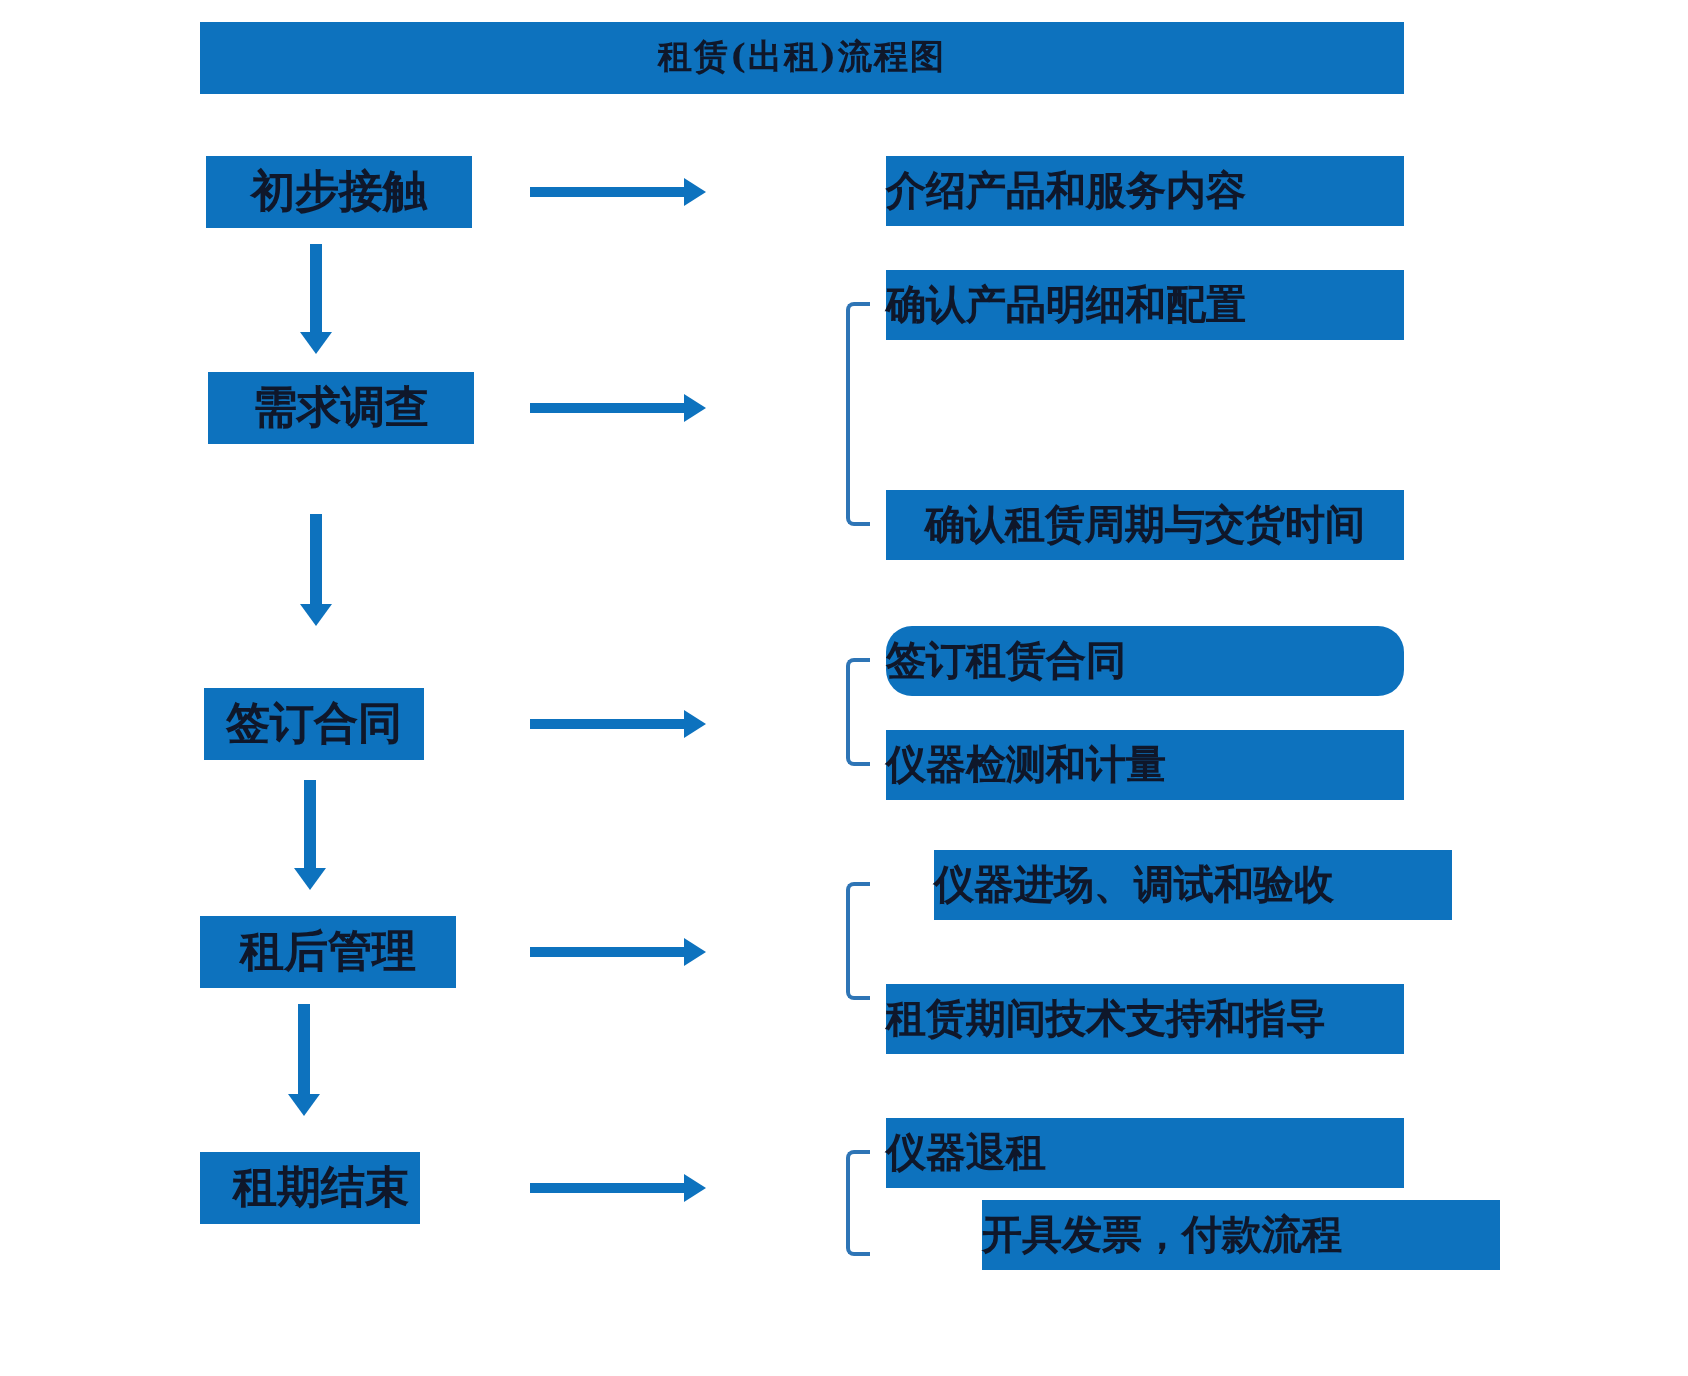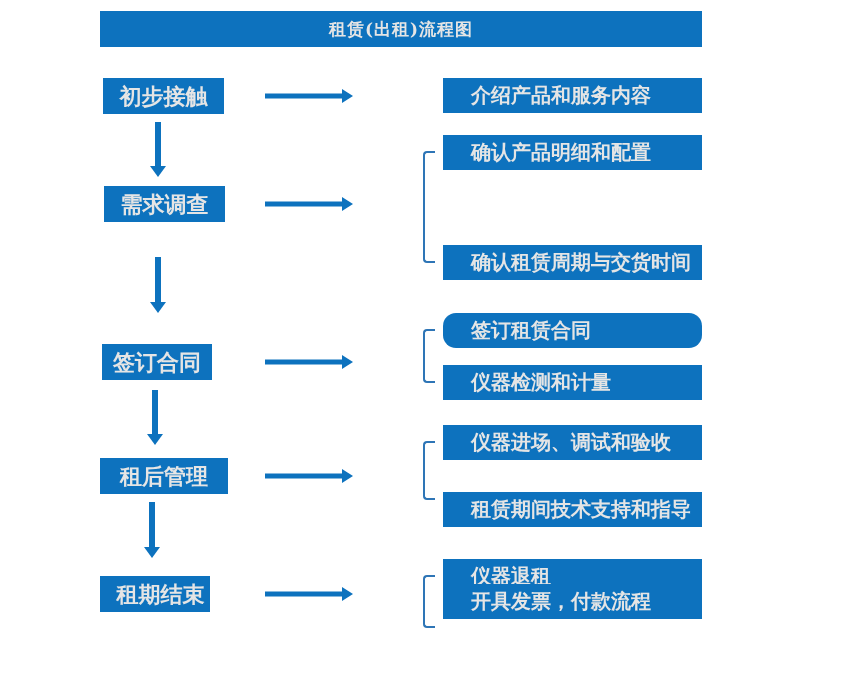--- a/index.html
+++ b/index.html
@@ -11,44 +11,44 @@
     position: relative;
     width: 844px;
     height: 688px;
     background: #ffffff;
     font-family: "DejaVu Serif", "Liberation Serif", serif;
     overflow: hidden;
   }
   .box {
     position: absolute;
     background: #0d72be;
-    color: #e5e5e5;
+    color: #0f172a;
     font-weight: bold;
     box-sizing: border-box;
   }
   .title-bar {
     left: 100px; top: 11px; width: 602px; height: 36px;
     font-size: 17px;
     letter-spacing: 1px;
     text-align: center;
     line-height: 36px;
   }
   .step-box {
-    width: 121px; height: 36px;
+    width: 133px; height: 36px;
     font-size: 22px;
     text-align: center;
     line-height: 36px;
     white-space: nowrap;
   }
   .output-box {
     left: 443px; width: 259px; height: 35px;
     font-size: 20px;
     text-align: left;
     line-height: 35px;
-    padding-left: 28px;
+    padding-left: 0;
     white-space: nowrap;
   }
   
   .arrow-right { position: absolute; left: 265px; width: 88px; height: 14px; }
   .arrow-right .shaft {
     position: absolute; left: 0; top: 50%; transform: translateY(-50%);
     width: 77px; height: 5px; background: #0d72be;
   }
   .arrow-right .head {
     position: absolute; right: 0; top: 50%; transform: translateY(-50%);
@@ -131,24 +131,24 @@
   </div>
 
   <div class="bracket" style="top:151px; height:112px;"></div>
   <div class="bracket" style="top:329px; height:54px;"></div>
   <div class="bracket" style="top:441px; height:59px;"></div>
   <div class="bracket" style="top:575px; height:53px;"></div>
 
   <div class="box output-box" style="top:78px;">介绍产品和服务内容</div>
 
   <div class="box output-box" style="top:135px;">确认产品明细和配置</div>
-  <div class="box output-box" style="top:245px;">确认租赁周期与交货时间</div>
+  <div class="box output-box" style="top:245px;text-align:center;">确认租赁周期与交货时间</div>
 
   <div class="box output-box" style="top:313px;border-radius:13px;">签订租赁合同</div>
   <div class="box output-box" style="top:365px;">仪器检测和计量</div>
 
-  <div class="box output-box" style="top:425px;">仪器进场、调试和验收</div>
+  <div class="box output-box" style="top:425px;margin-left:24px;">仪器进场、调试和验收</div>
   <div class="box output-box" style="top:492px;">租赁期间技术支持和指导</div>
 
   <div class="box output-box" style="top:559px;">仪器退租</div>
-  <div class="box output-box" style="top:584px;">开具发票，付款流程</div>
+  <div class="box output-box" style="top:600px;margin-left:48px;">开具发票，付款流程</div>
 
 </div>
 
 </body></html>

